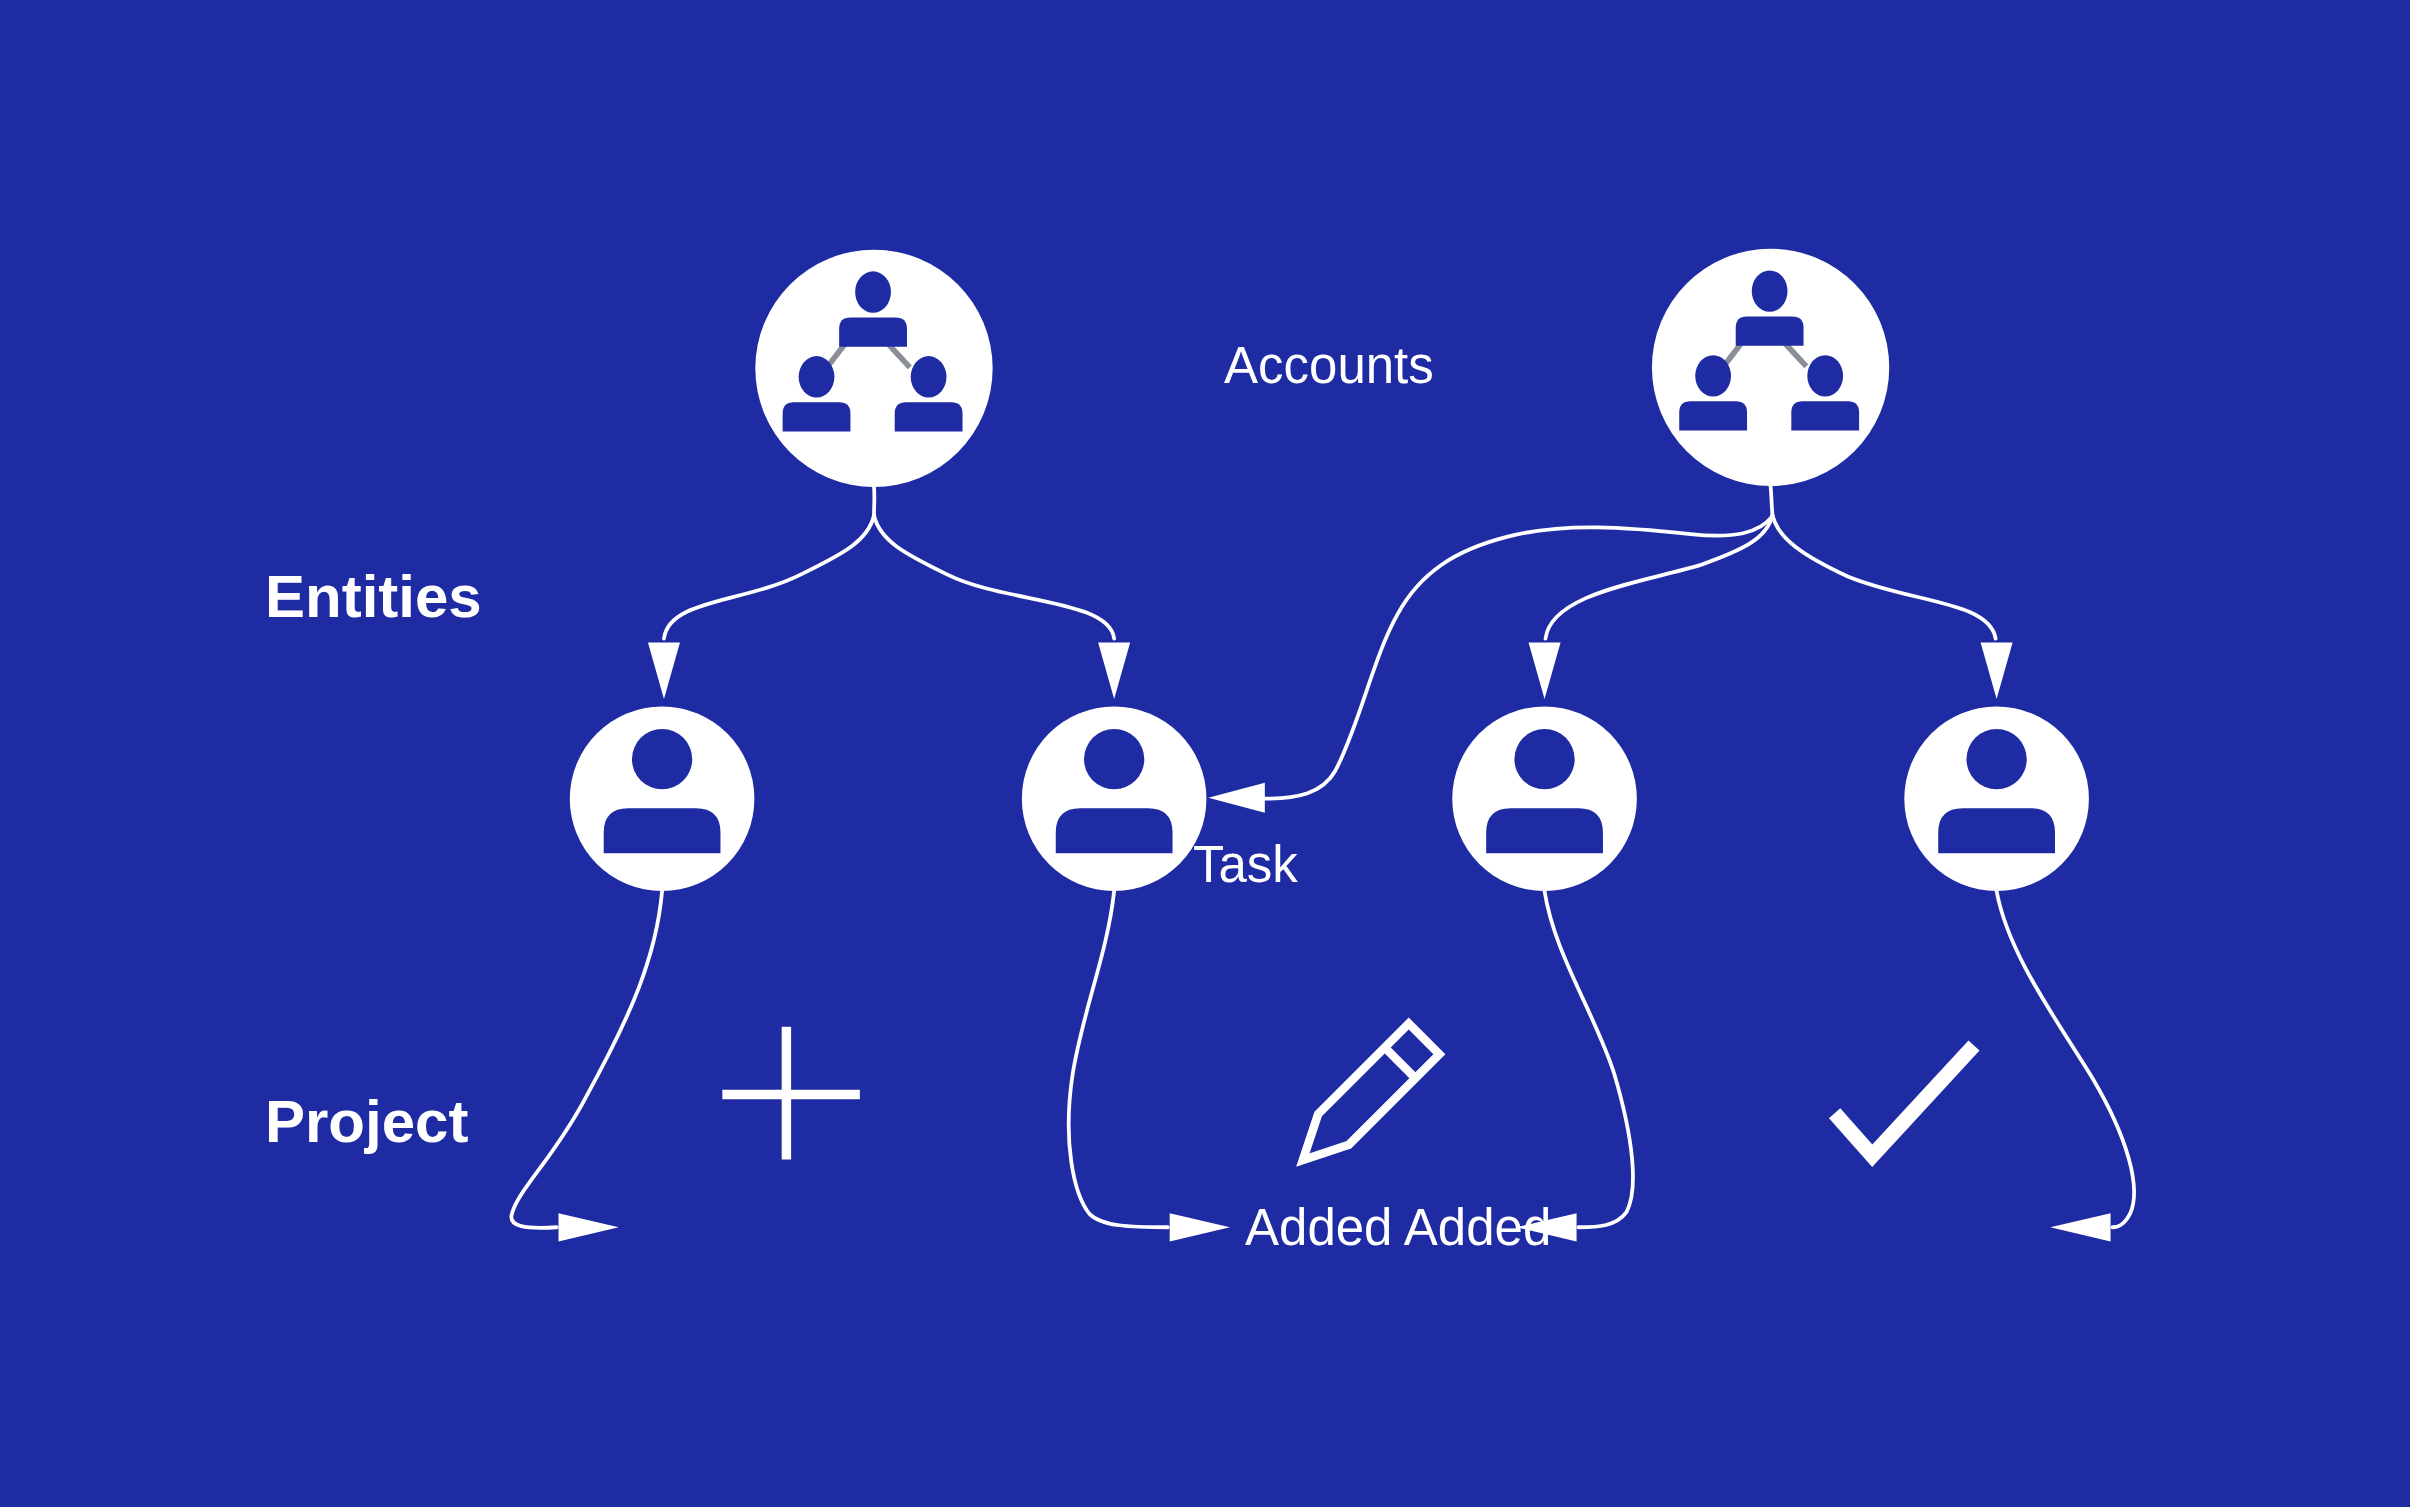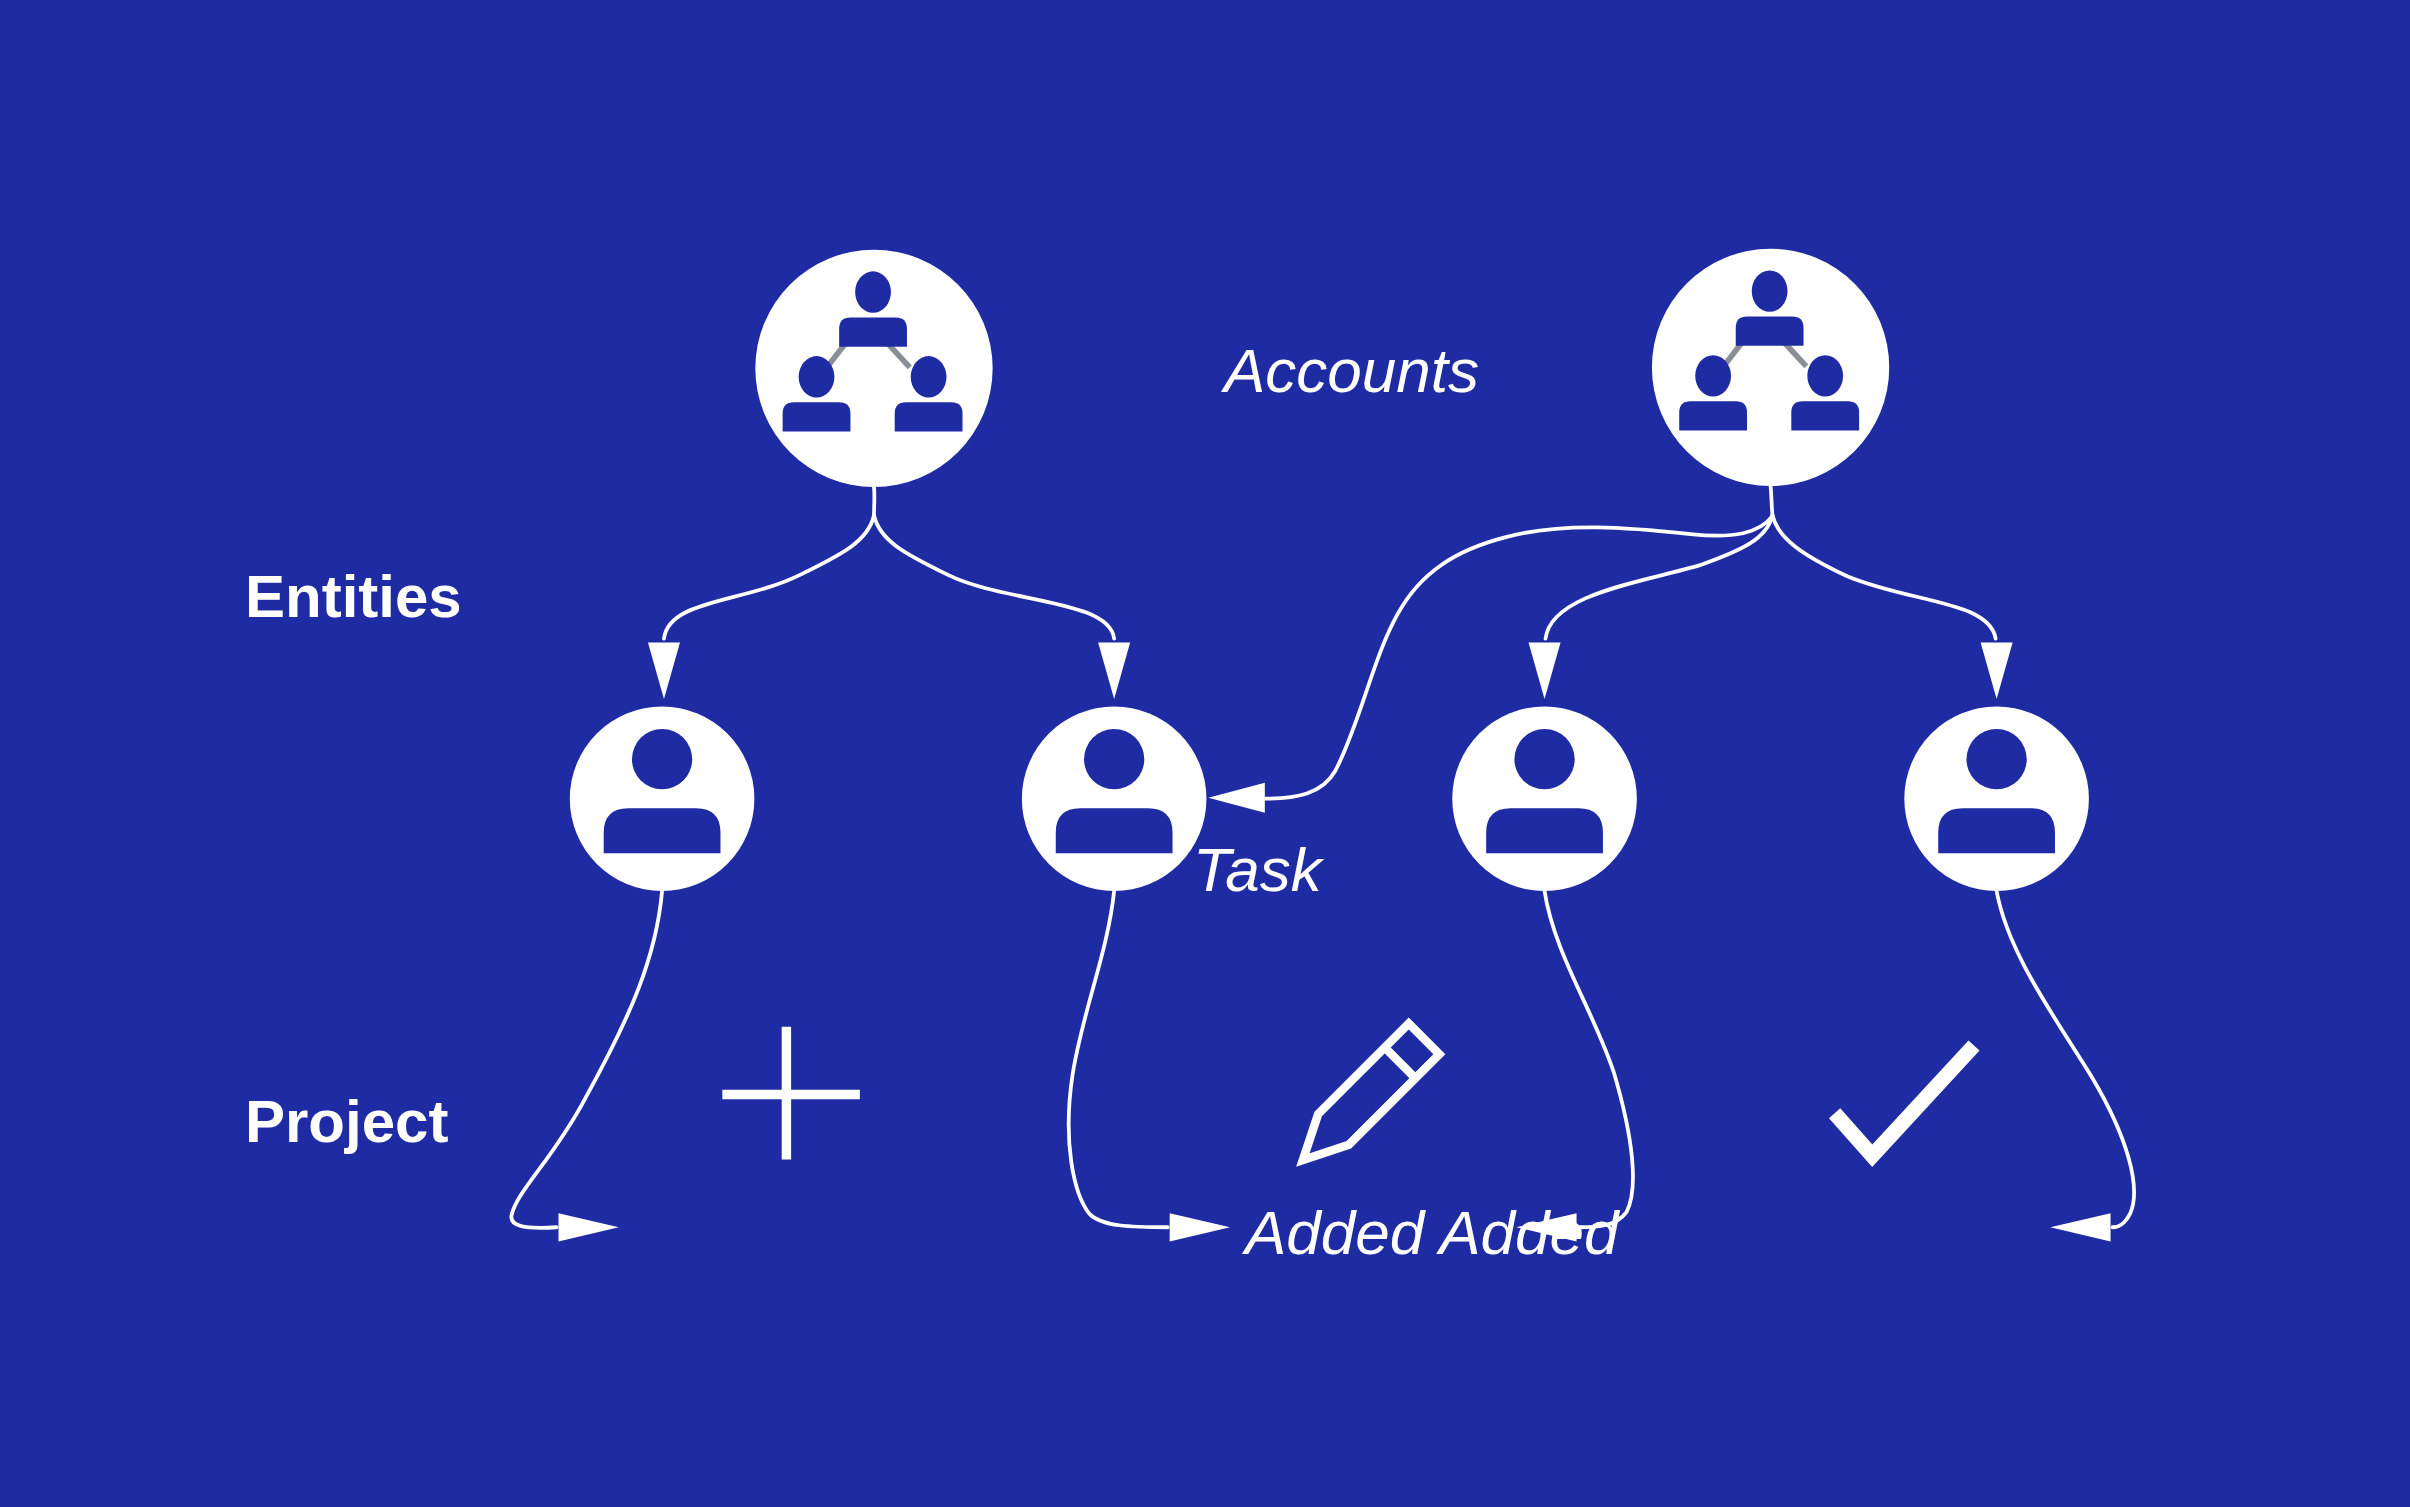--- a/index.html
+++ b/index.html
@@ -20,30 +20,30 @@
   .diagram-svg{position:absolute;left:0;top:0;width:2411px;height:1508px;}
   .line{fill:none;stroke:var(--color-foreground);stroke-width:4;stroke-linecap:round;}
   .arrow{fill:var(--color-foreground);stroke:none;}
   .node{fill:var(--color-foreground);}
   .glyph{fill:var(--color-icon_blue);}
   .graylink{stroke:var(--color-connector_gray);stroke-width:6;fill:none;}
   .icon-stroke{stroke:var(--color-foreground);fill:none;}
   .label{
     position:absolute;
     color:var(--color-foreground);
-    font-size:62px;line-height:1;
+    font-size:51px;line-height:1;
     white-space:nowrap;
     letter-spacing:0px;
-    font-style:italic;
   }
   .label-bold{
     position:absolute;
     color:var(--color-foreground);
     font-size:60px;font-weight:bold;line-height:1;
     white-space:nowrap;
+    margin-left:20px;
   }
 </style>
 </head>
 <body>
 
 <div class="stage">
 
   <svg class="diagram-svg" viewBox="0 0 2560 1601">
     <defs>
 

